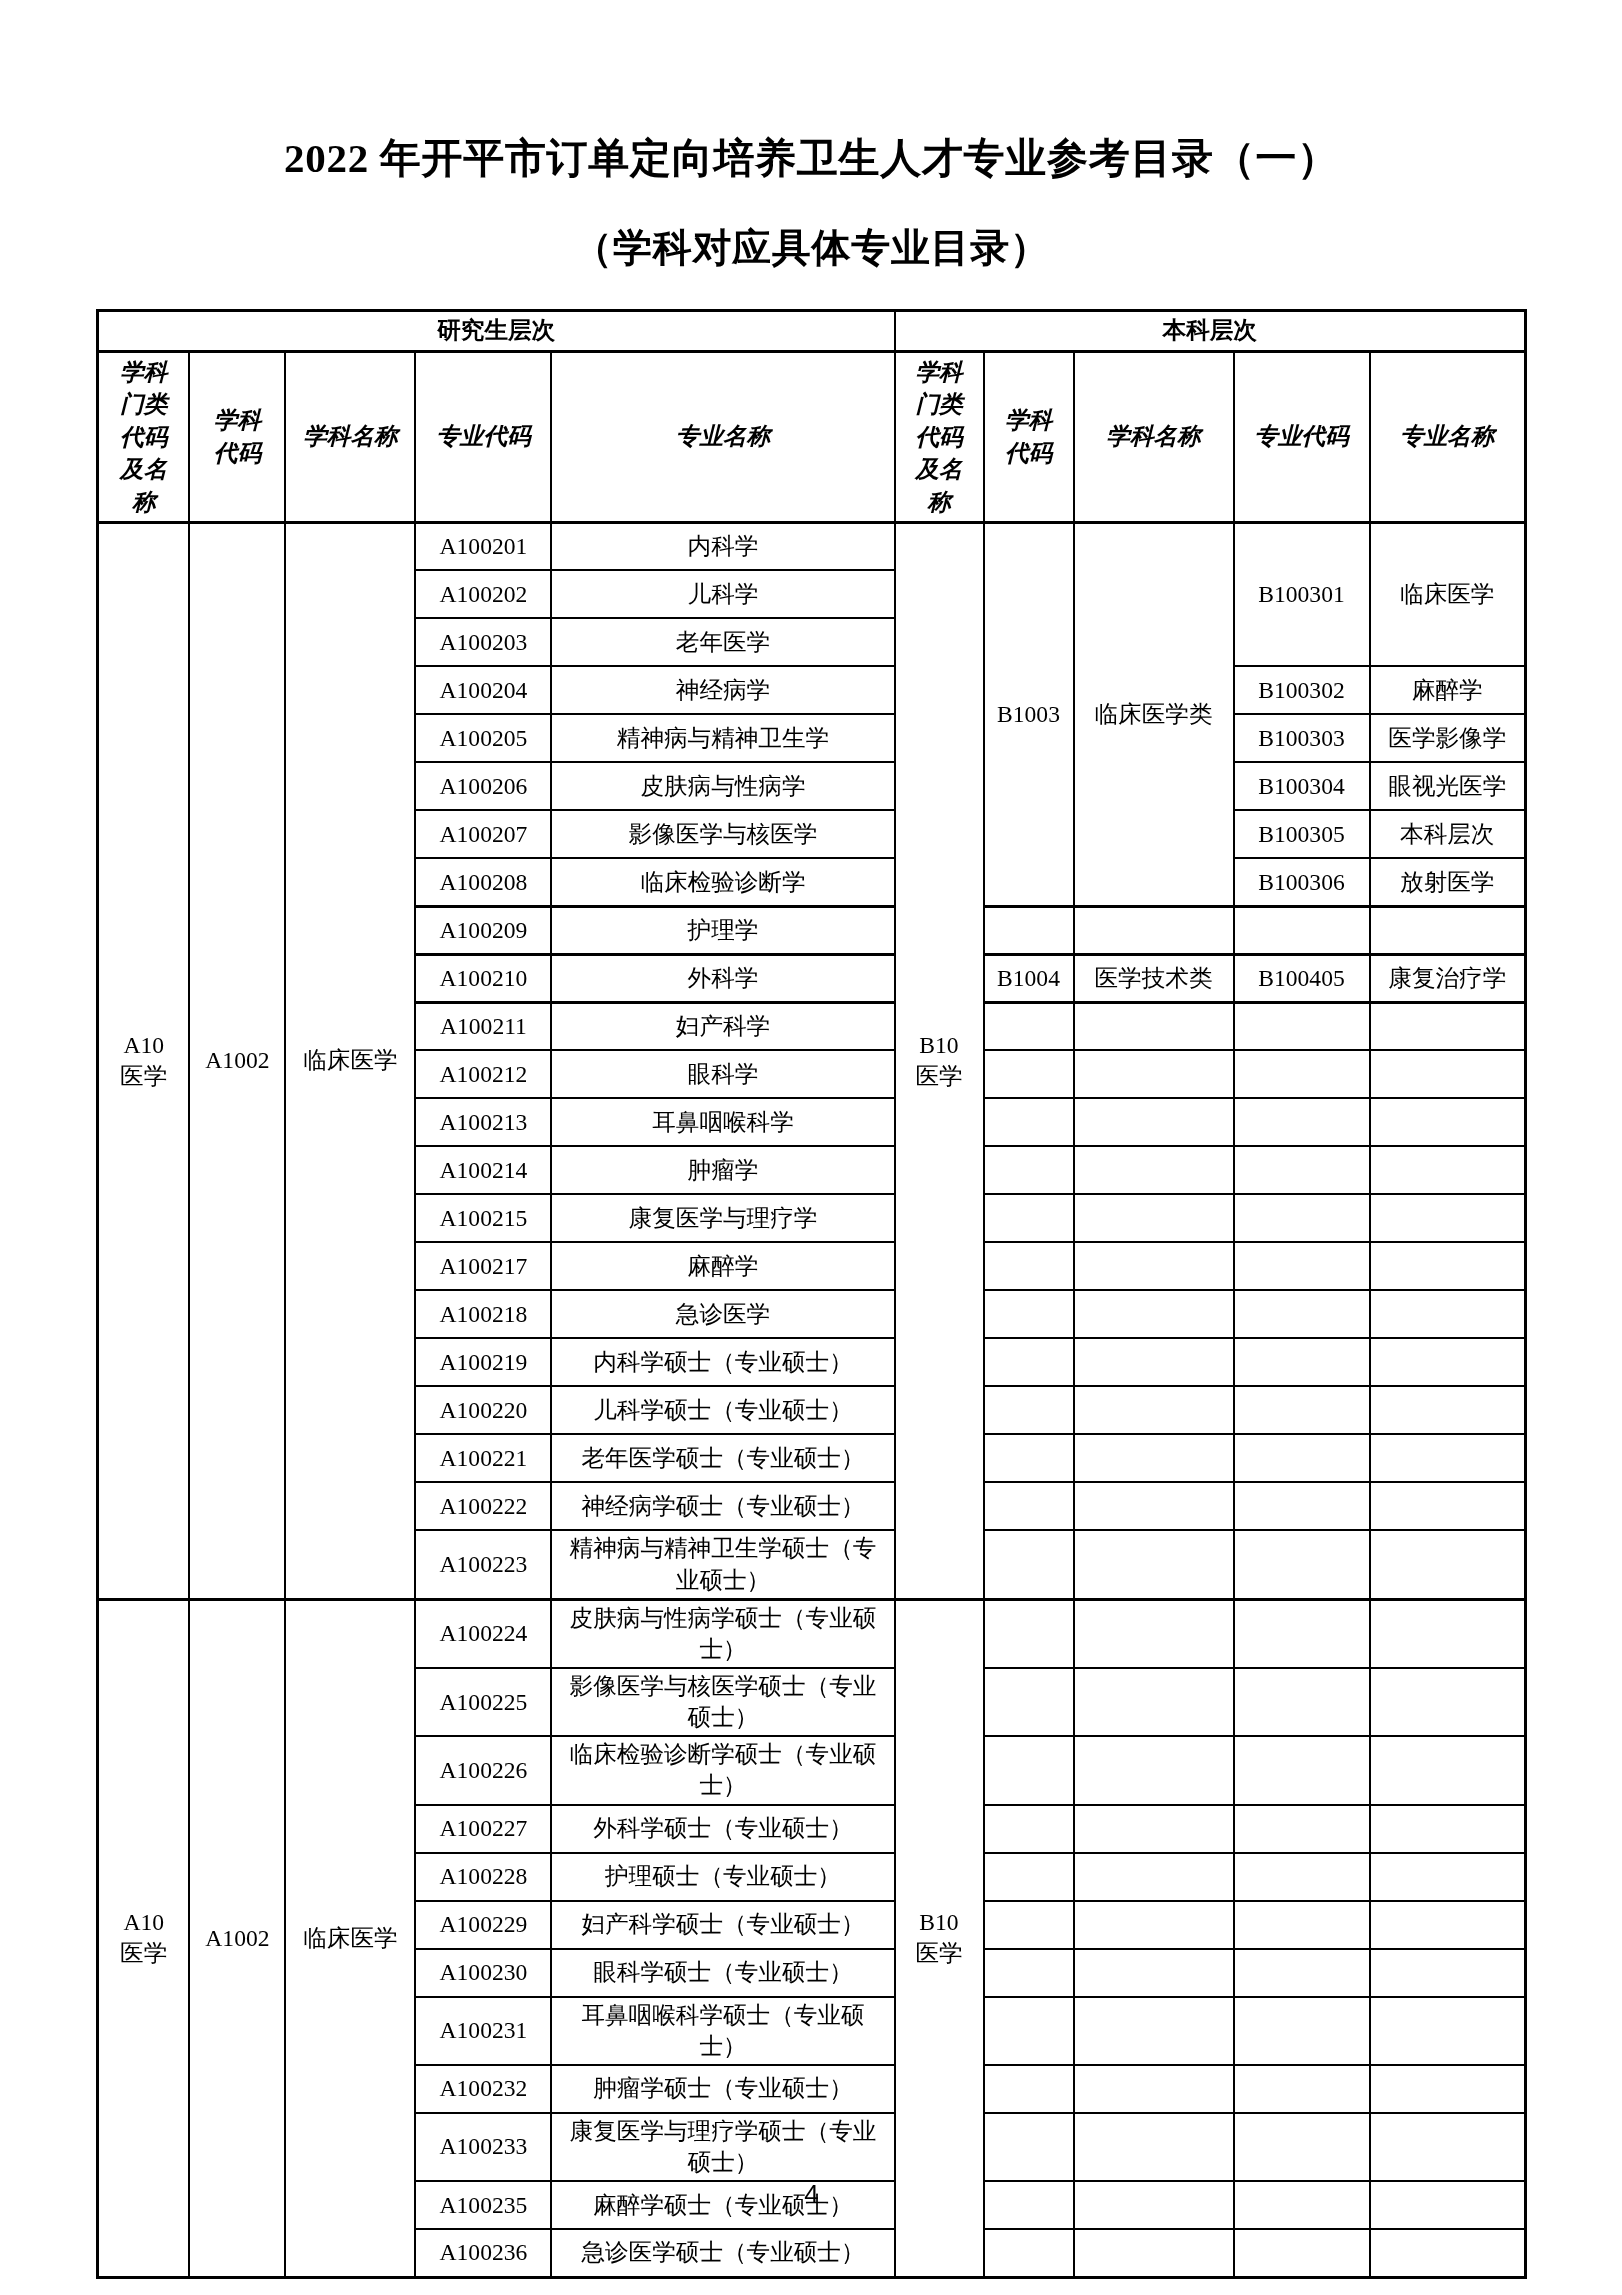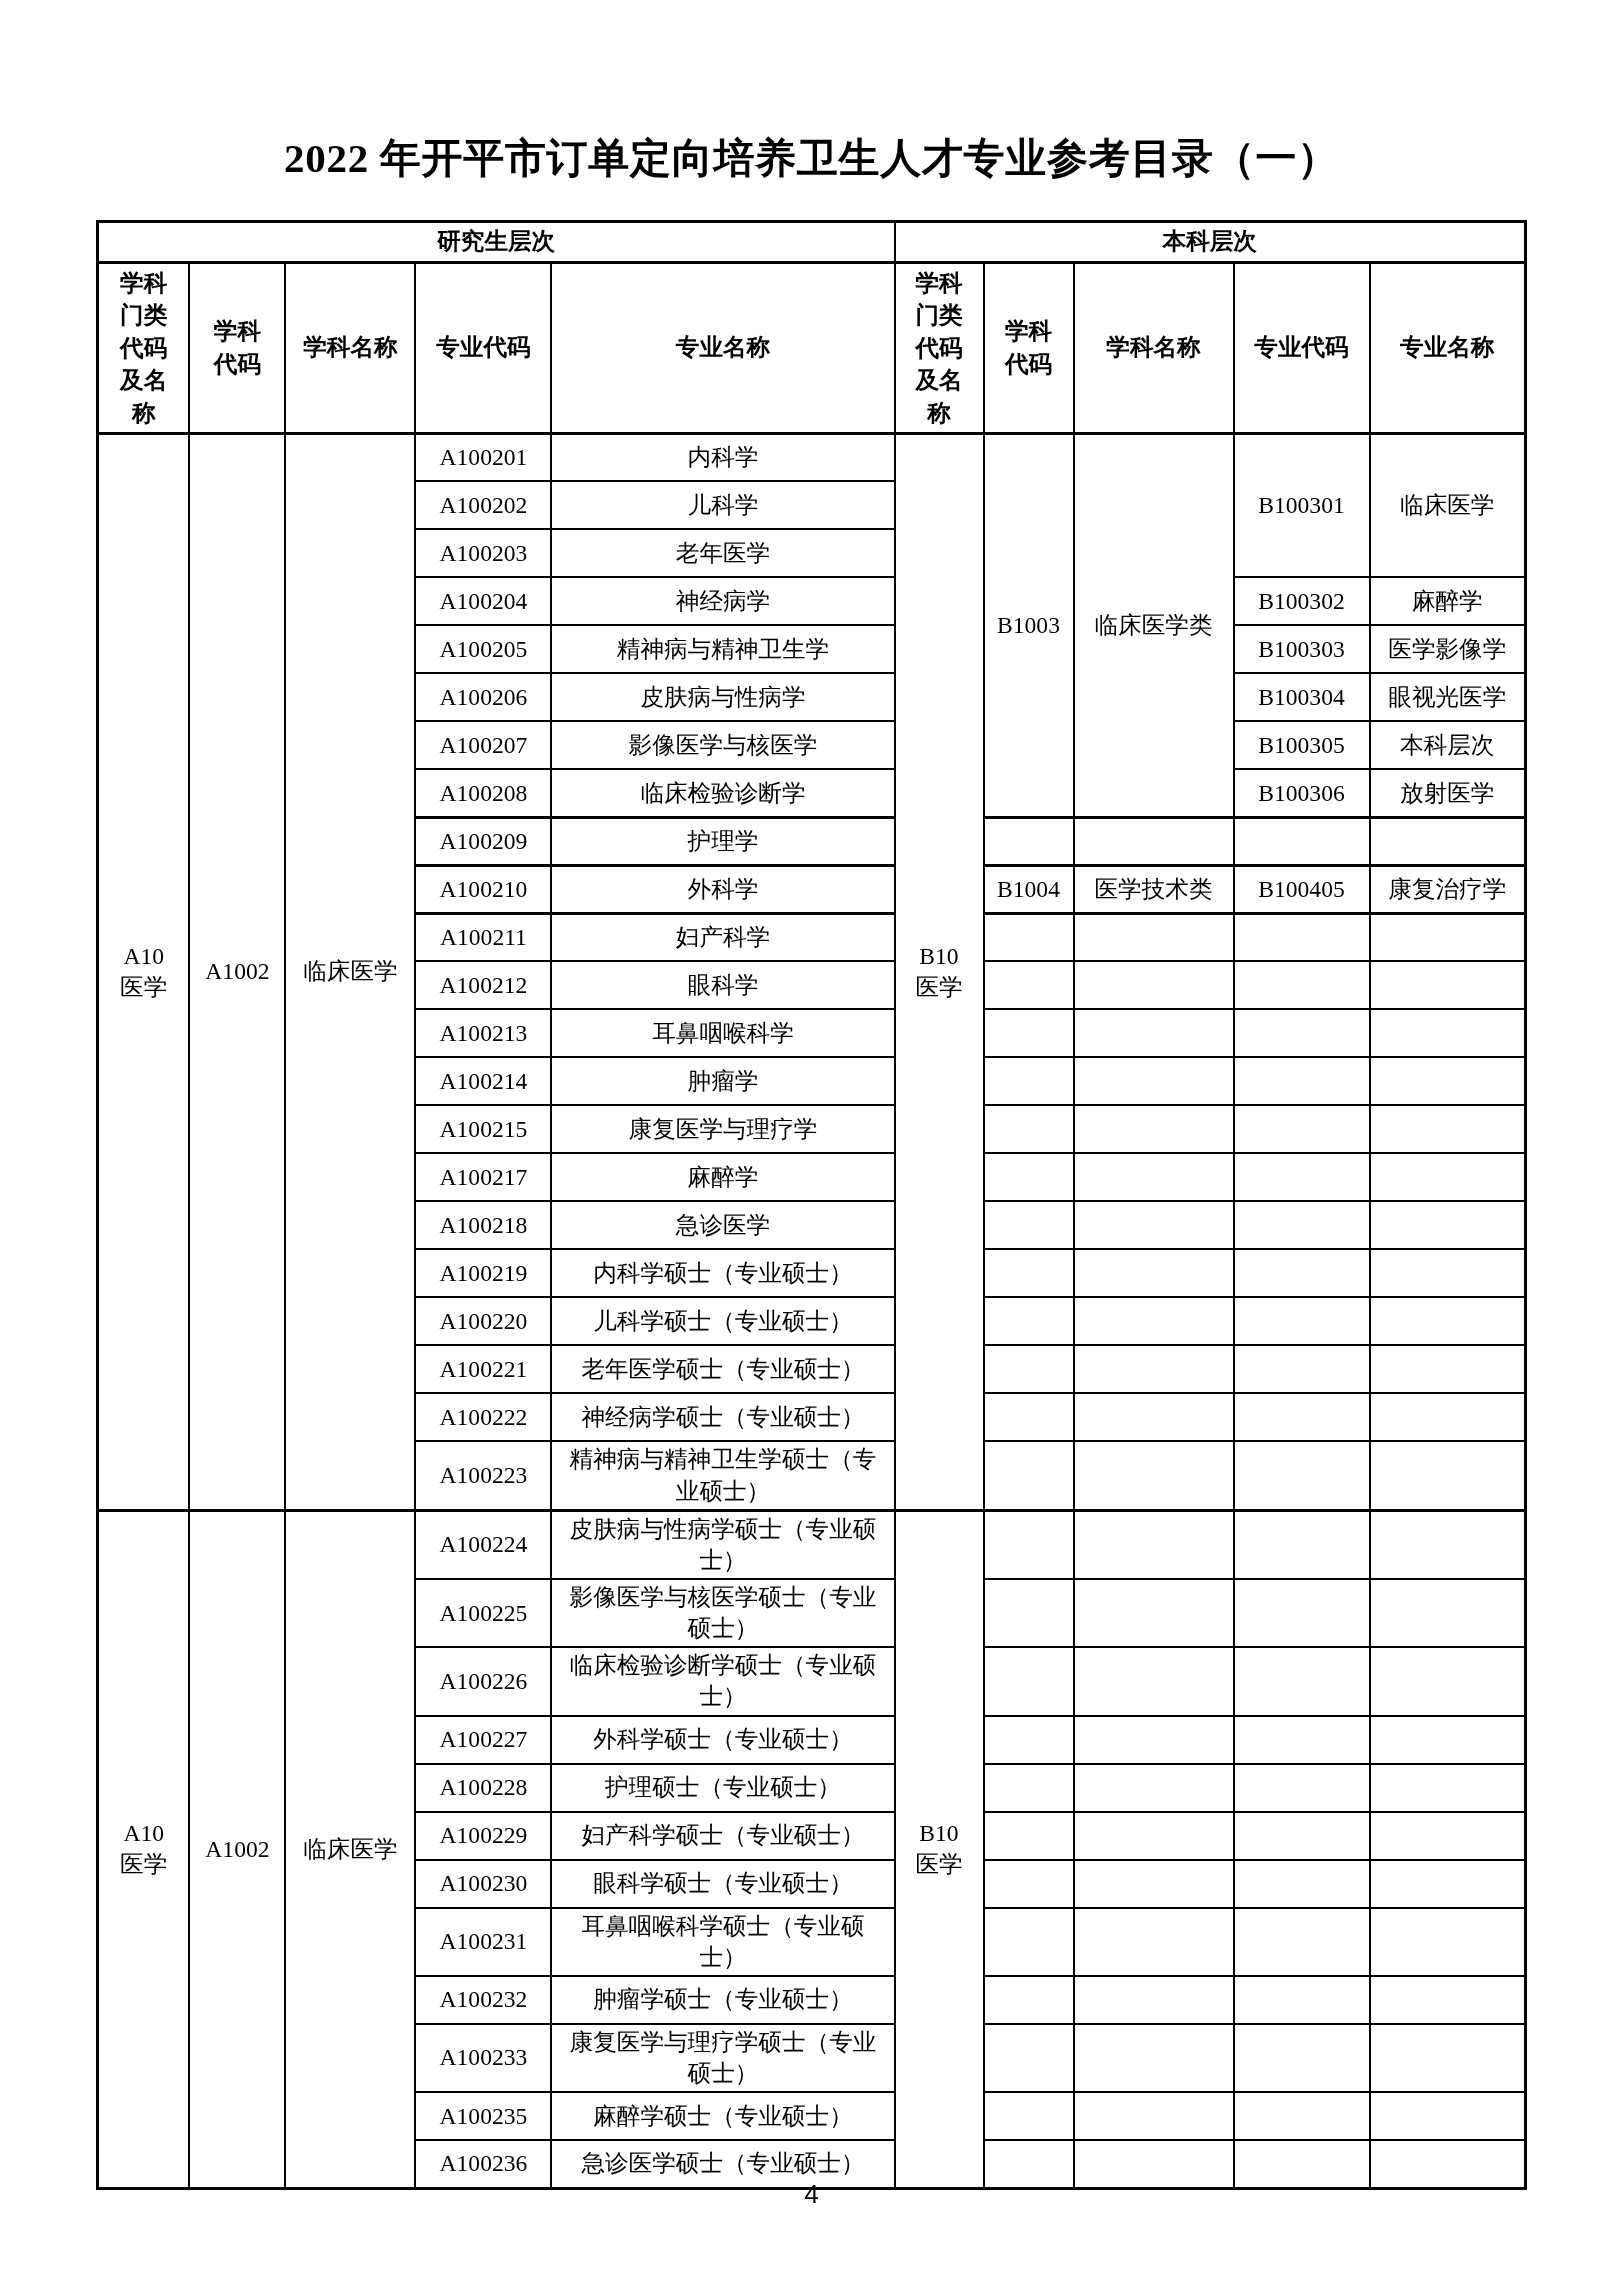--- a/index.html
+++ b/index.html
@@ -33,40 +33,41 @@
     font-size:23.6px;line-height:1.32;
     padding:2.6px 3.9px;
     word-break:break-all;
   }
   thead th{
     font-weight:bold;
     font-family:"Liberation Serif","DejaVu Serif",serif;
   }
   tr.section-row{height:41px;}
   tr.section-row th{border-bottom:3.3px solid #000;}
-  tr.colhead-row{height:154px;}
+  tr.colhead-row{height:154px;font-style:italic;}
   tr.colhead-row th{border-bottom:3.3px solid #000;}
   tbody tr{height:48px;}
   td.grad-mname{padding:2px 13px;border-radius:23px;}
   td.ug-mname{padding:2.6px 6.5px;}
   td.grad-category,td.ug-category{white-space:pre-line;}
   tr.sep td{border-top:3.3px solid #000;}
   .wrap2{display:inline-block;width:2.15em;line-height:1.38;text-align:center;}
   .pageno{
     position:absolute;left:0;right:0;top:2179px;
     text-align:center;font-size:26px;
     font-family:"Liberation Sans","DejaVu Sans",sans-serif;
   }
 </style>
 </head>
 <body>
 
 <div class="page">
 
   <h1 class="doc-title">2022 年开平市订单定向培养卫生人才专业参考目录（一）</h1>
+  <h2 class="doc-subtitle">（学科对应具体专业目录）</h2>
 
   <table class="catalog">
     <colgroup>
       <col style="width:92px">
         <col style="width:96px">
         <col style="width:130px">
         <col style="width:136px">
         <col style="width:343px">
       <col style="width:89px">
         <col style="width:90px">

